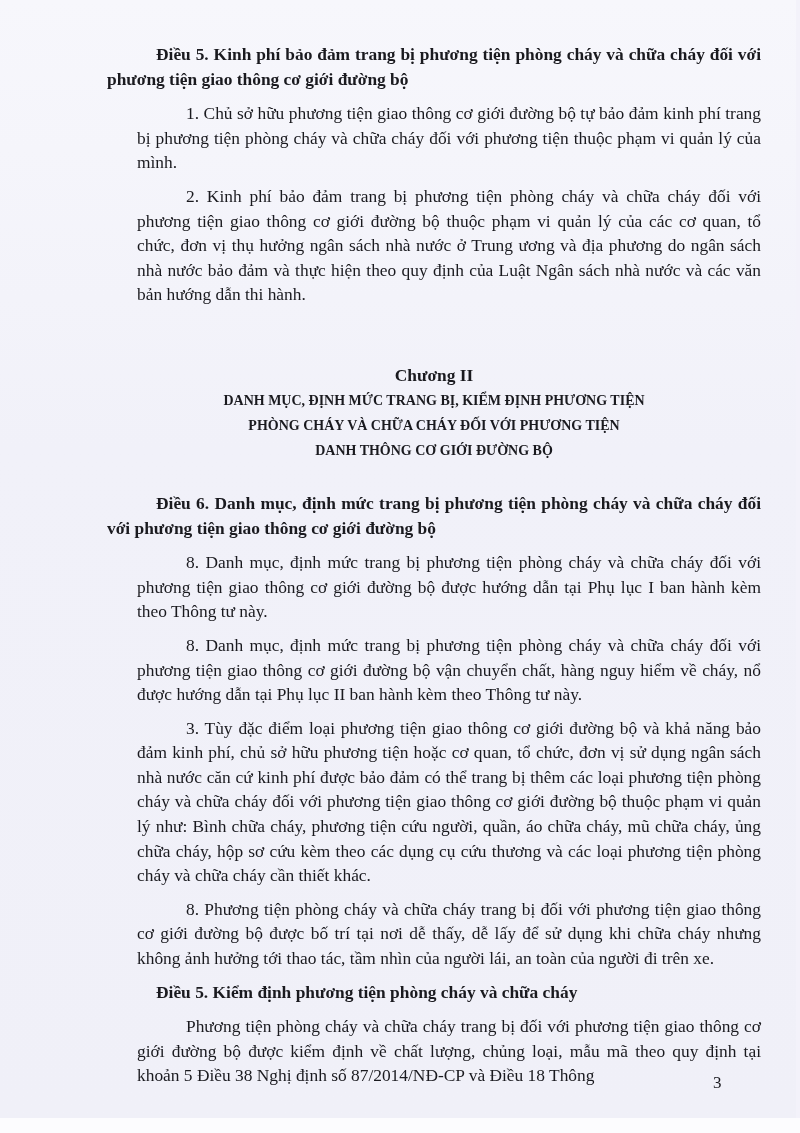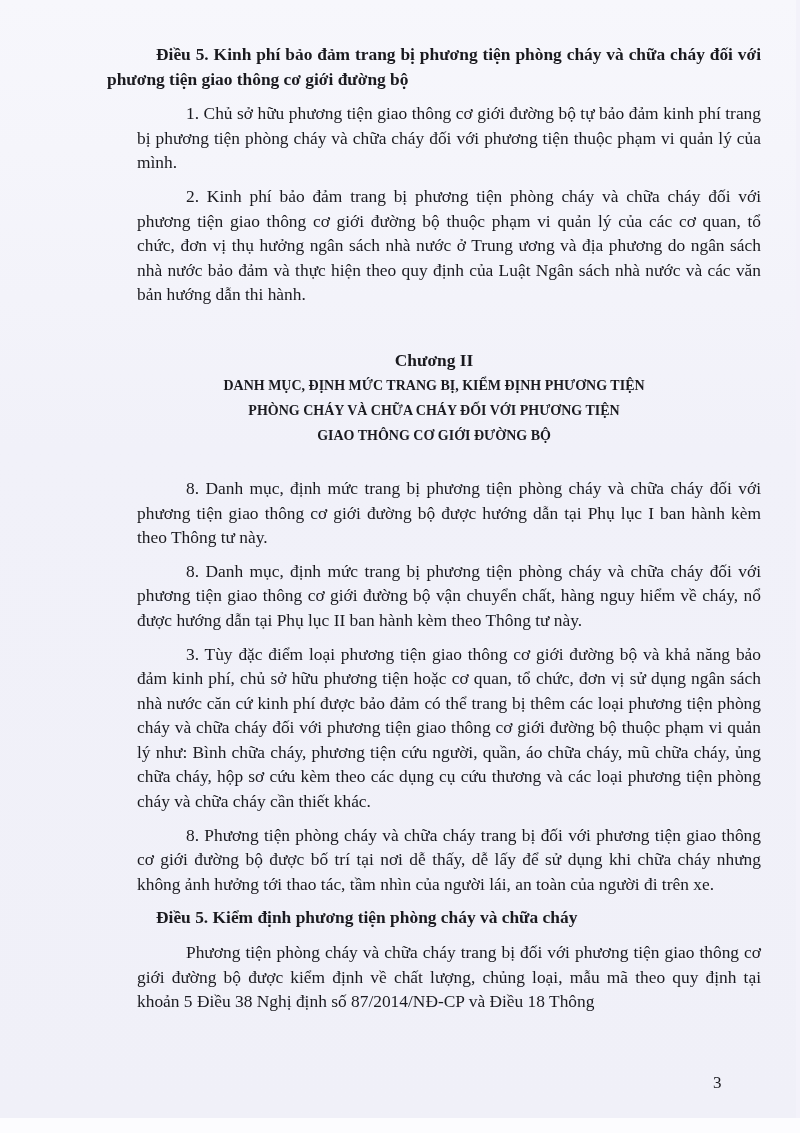--- a/index.html
+++ b/index.html
@@ -45,21 +45,21 @@
       font-weight: bold;
       margin-bottom: 10px;
     }
     .para {
       margin-bottom: 9px;
       margin-left: 30px;
     }
     .chapter {
       text-align: center;
       font-weight: bold;
-      margin-top: 41px;
+      margin-top: 56px;
       margin-bottom: 28px;
     }
     .chapter div {
       line-height: 25px;
     }
     .chapter .chapter-num {
       font-size: 17.4px;
     }
     .chapter .chapter-title {
       font-size: 14px;
@@ -82,24 +82,25 @@
     <section>
       <p class="article-title">Điều 5. Kinh phí bảo đảm trang bị phương tiện phòng cháy và chữa cháy đối với phương tiện giao thông cơ giới đường bộ</p>
       <p class="para">1. Chủ sở hữu phương tiện giao thông cơ giới đường bộ tự bảo đảm kinh phí trang bị phương tiện phòng cháy và chữa cháy đối với phương tiện thuộc phạm vi quản lý của mình.</p>
       <p class="para">2. Kinh phí bảo đảm trang bị phương tiện phòng cháy và chữa cháy đối với phương tiện giao thông cơ giới đường bộ thuộc phạm vi quản lý của các cơ quan, tổ chức, đơn vị thụ hưởng ngân sách nhà nước ở Trung ương và địa phương do ngân sách nhà nước bảo đảm và thực hiện theo quy định của Luật Ngân sách nhà nước và các văn bản hướng dẫn thi hành.</p>
     </section>
 
     <section class="chapter">
       <div class="chapter-num">Chương II</div>
       <div class="chapter-title">DANH MỤC, ĐỊNH MỨC TRANG BỊ, KIỂM ĐỊNH PHƯƠNG TIỆN</div>
       <div class="chapter-title">PHÒNG CHÁY VÀ CHỮA CHÁY ĐỐI VỚI PHƯƠNG TIỆN</div>
-      <div class="chapter-title">GIAO THÔNG CƠ GIỚI ĐƯỜNG BỘ</div>
+      <div class="chapter-title">DANH THÔNG CƠ GIỚI ĐƯỜNG BỘ</div>
     </section>
 
     <section>
+      <p class="article-title">Điều 6. Danh mục, định mức trang bị phương tiện phòng cháy và chữa cháy đối với phương tiện giao thông cơ giới đường bộ</p>
       <p class="para">8. Danh mục, định mức trang bị phương tiện phòng cháy và chữa cháy đối với phương tiện giao thông cơ giới đường bộ được hướng dẫn tại Phụ lục I ban hành kèm theo Thông tư này.</p>
       <p class="para">8. Danh mục, định mức trang bị phương tiện phòng cháy và chữa cháy đối với phương tiện giao thông cơ giới đường bộ vận chuyển chất, hàng nguy hiểm về cháy, nổ được hướng dẫn tại Phụ lục II ban hành kèm theo Thông tư này.</p>
       <p class="para">3. Tùy đặc điểm loại phương tiện giao thông cơ giới đường bộ và khả năng bảo đảm kinh phí, chủ sở hữu phương tiện hoặc cơ quan, tổ chức, đơn vị sử dụng ngân sách nhà nước căn cứ kinh phí được bảo đảm có thể trang bị thêm các loại phương tiện phòng cháy và chữa cháy đối với phương tiện giao thông cơ giới đường bộ thuộc phạm vi quản lý như: Bình chữa cháy, phương tiện cứu người, quần, áo chữa cháy, mũ chữa cháy, ủng chữa cháy, hộp sơ cứu kèm theo các dụng cụ cứu thương và các loại phương tiện phòng cháy và chữa cháy cần thiết khác.</p>
       <p class="para">8. Phương tiện phòng cháy và chữa cháy trang bị đối với phương tiện giao thông cơ giới đường bộ được bố trí tại nơi dễ thấy, dễ lấy để sử dụng khi chữa cháy nhưng không ảnh hưởng tới thao tác, tầm nhìn của người lái, an toàn của người đi trên xe.</p>
     </section>
 
     <section class="gap-before-art7">
       <p class="article-title">Điều 5. Kiểm định phương tiện phòng cháy và chữa cháy</p>
       <p class="para">Phương tiện phòng cháy và chữa cháy trang bị đối với phương tiện giao thông cơ giới đường bộ được kiểm định về chất lượng, chủng loại, mẫu mã theo quy định tại khoản 5 Điều 38 Nghị định số 87/2014/NĐ-CP và Điều 18 Thông</p>
     </section>

